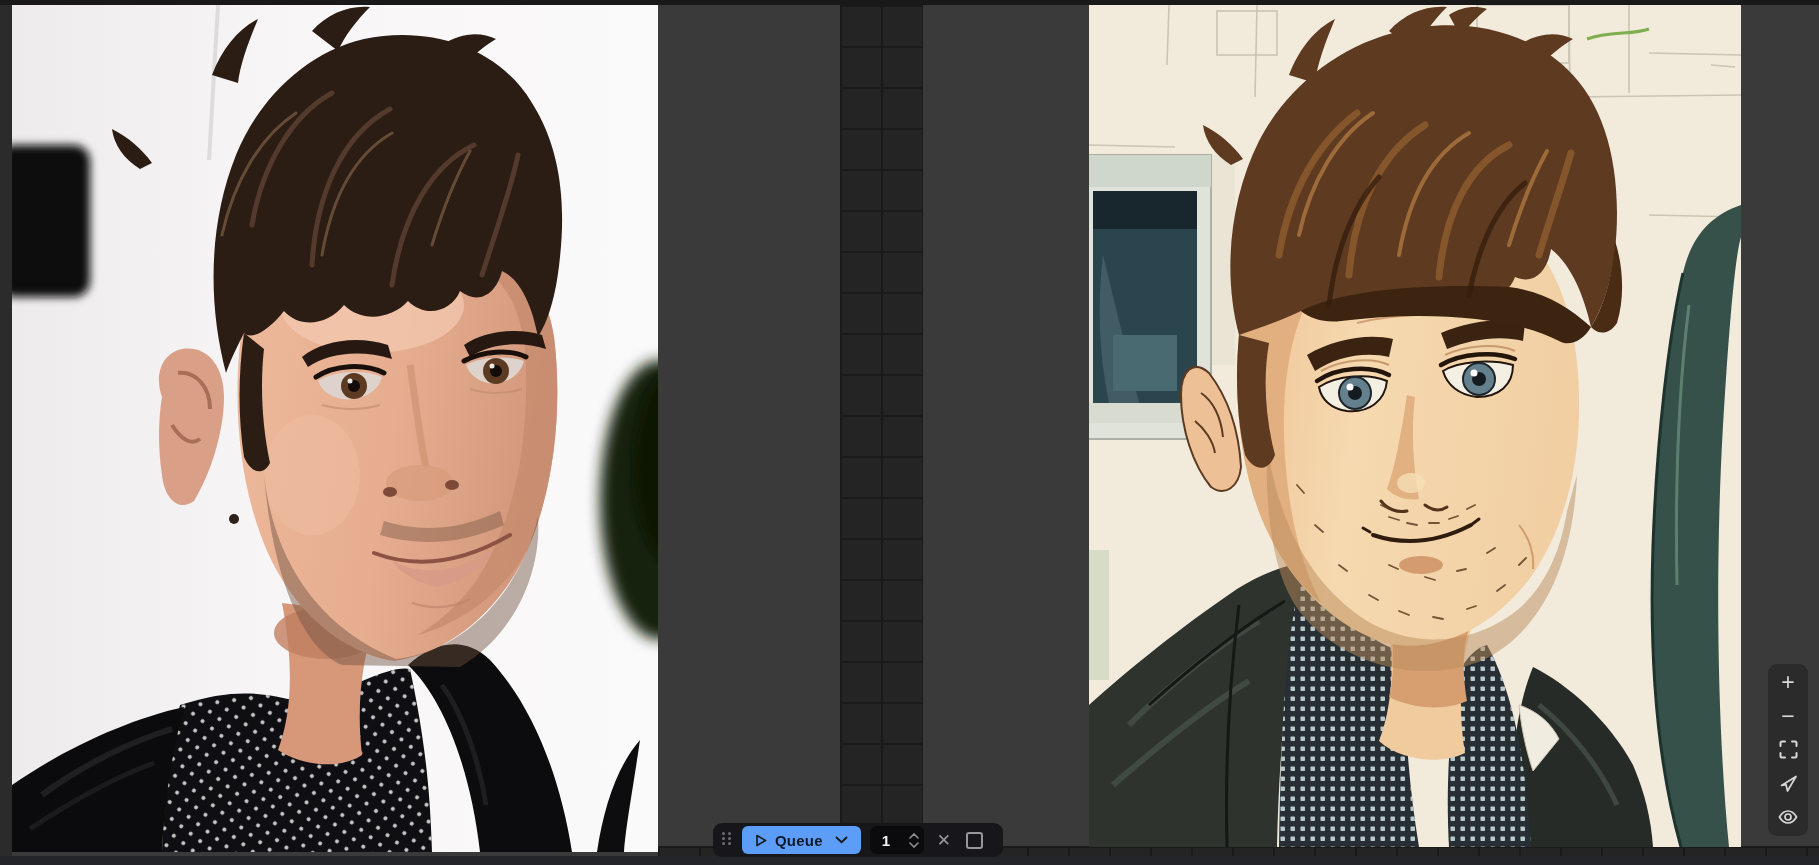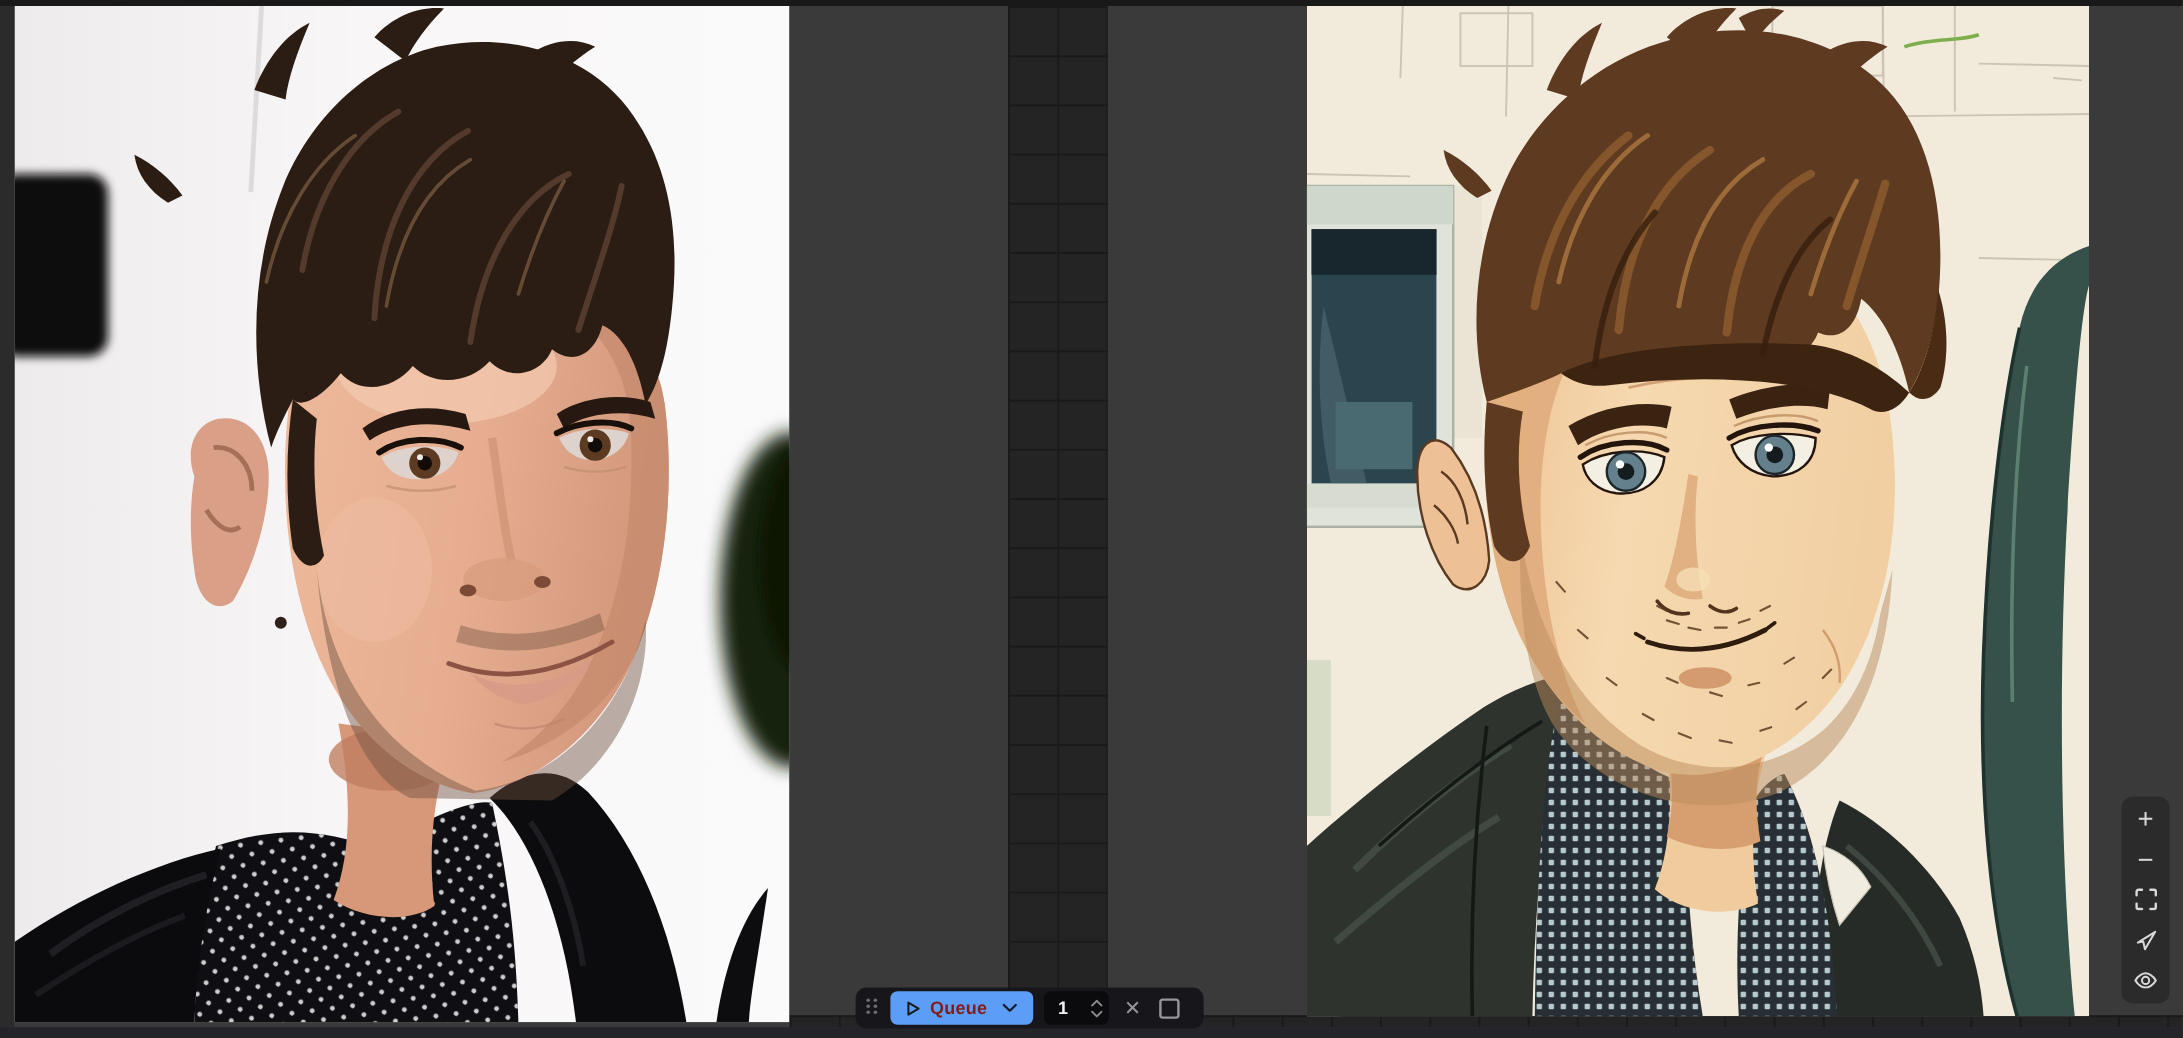--- a/index.html
+++ b/index.html
@@ -20,21 +20,21 @@
   .img-panel svg{display:block;width:100%;height:100%;}
 
   
   .queuebar{position:absolute;left:713px;top:823px;width:290px;height:34px;background:#17171b;
     border-radius:9px;display:flex;align-items:center;padding:0 9px;box-sizing:border-box;gap:9px;}
   .drag-handle{width:11px;height:16px;display:grid;grid-template-columns:3px 3px;grid-auto-rows:3px;
     gap:2px 3px;}
   .drag-handle i{background:#6d6d75;border-radius:50%;}
   .queue-btn{height:28px;border-radius:6px;background:#5c9ef7;border:none;display:flex;align-items:center;
     gap:8px;padding:0 13px;cursor:pointer;}
-  .queue-btn .qlabel{color:#7f1d1d;font-size:15px;font-weight:600;letter-spacing:.2px;}
+  .queue-btn .qlabel{color:#0f172a;font-size:15px;font-weight:600;letter-spacing:.2px;}
   .batch-box{height:28px;width:54px;background:#0b0b0e;border-radius:6px;display:flex;align-items:center;
     justify-content:space-between;padding:0 5px 0 12px;box-sizing:border-box;}
   .batch-num{color:#f3f3f3;font-size:15px;font-weight:600;}
   .stepper{display:flex;flex-direction:column;gap:3px;}
   .icon-btn{background:none;border:none;display:flex;align-items:center;justify-content:center;
     padding:0;cursor:pointer;color:#96969c;}
   .stop-glyph{width:13px;height:13px;border:2px solid #96969c;border-radius:3px;}
 
   
   .viewbar{position:absolute;left:1768px;top:664px;width:40px;height:172px;background:#2b2b2b;

